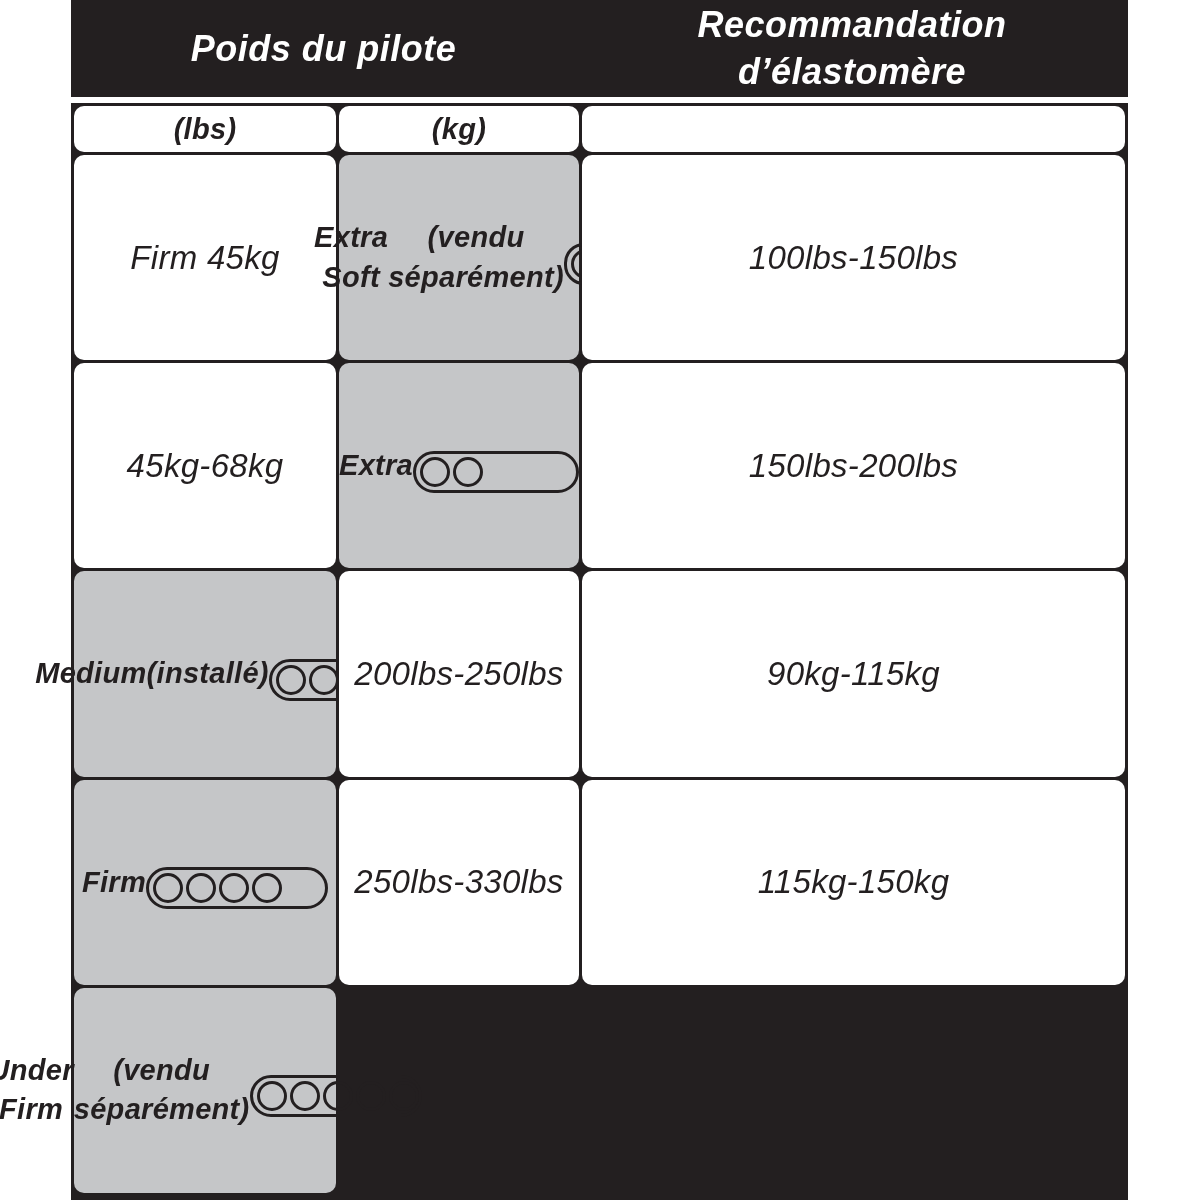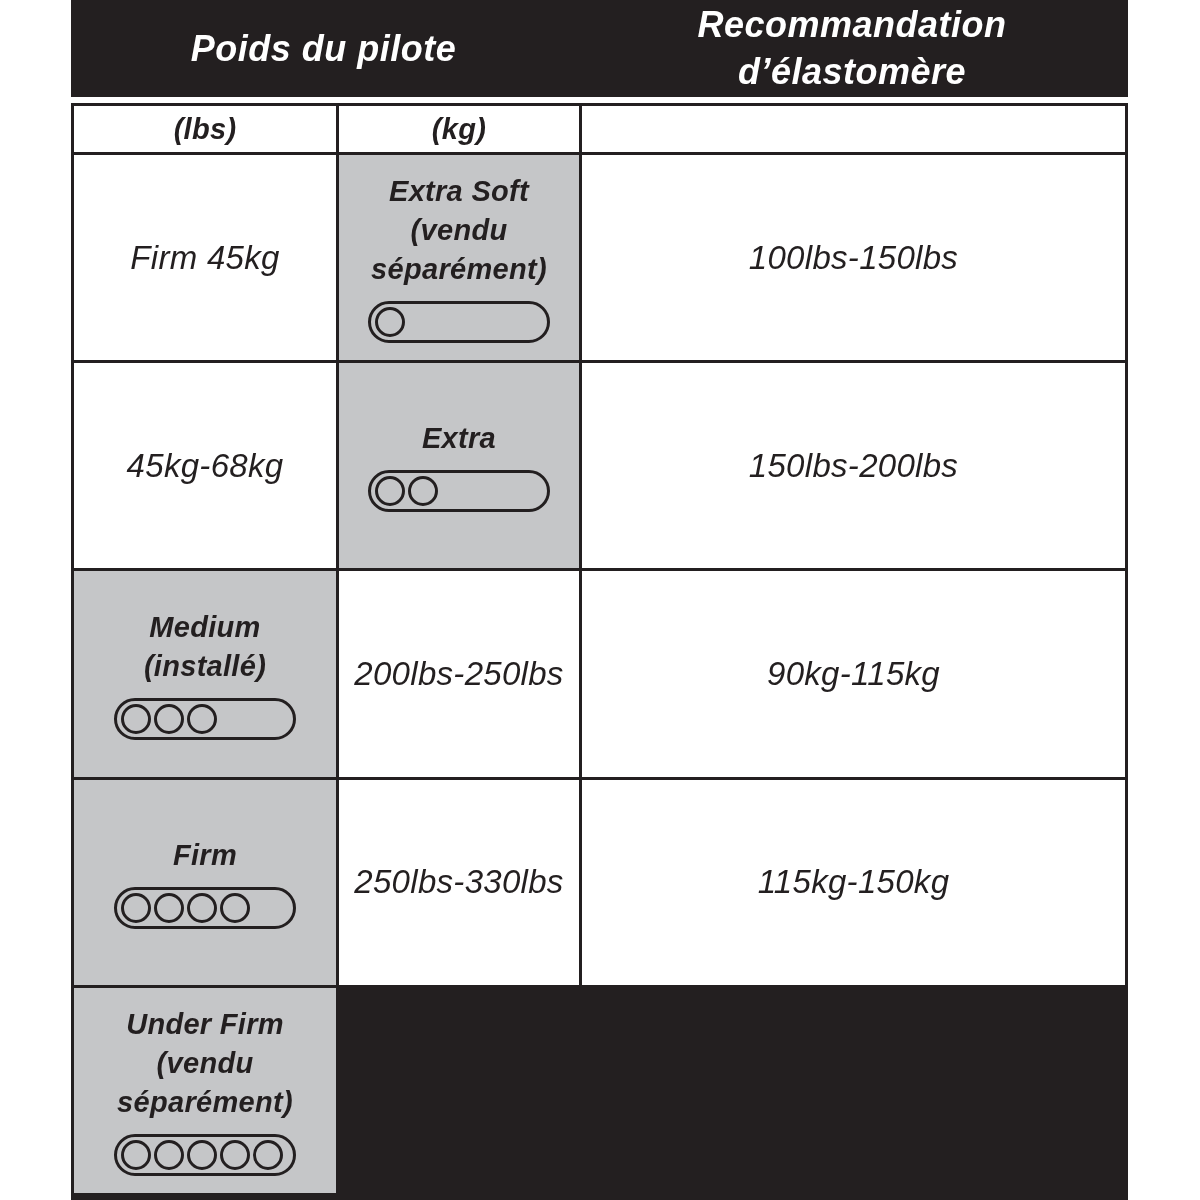--- a/index.html
+++ b/index.html
@@ -30,24 +30,24 @@
     grid-template-rows:46px repeat(5, 1fr);
     gap:3px;
     background:#231f20;
     padding:3px 3px 7px 3px;
     height:1097px;
     box-sizing:border-box;
   }
   .cell {
     background:#ffffff;
     display:flex; align-items:center; justify-content:center;
-    font-size:33px; letter-spacing:0.3px; text-align:center;
+    font-size:33px; letter-spacing:0.3px; text-align:center;border-radius:10px;
   }
   .cell.sub { font-weight:bold; font-size:29px; }
-  .cell.gray { background:#c5c6c8; flex-direction:column; }
+  .cell.gray { background:#c5c6c8; flex-direction:row; }
 
   .elabel {
     font-weight:bold; font-size:29px; line-height:1.35;
     text-align:center; letter-spacing:0.3px;
   }
   .pill {
     margin-top:12px;
     width:172px; height:36px;
     border:3px solid #231f20; border-radius:22px;
     display:flex; align-items:center;

